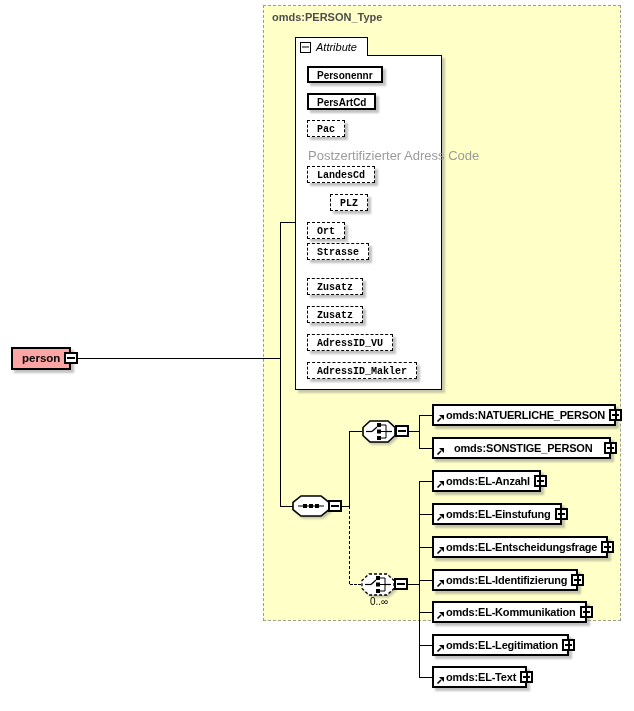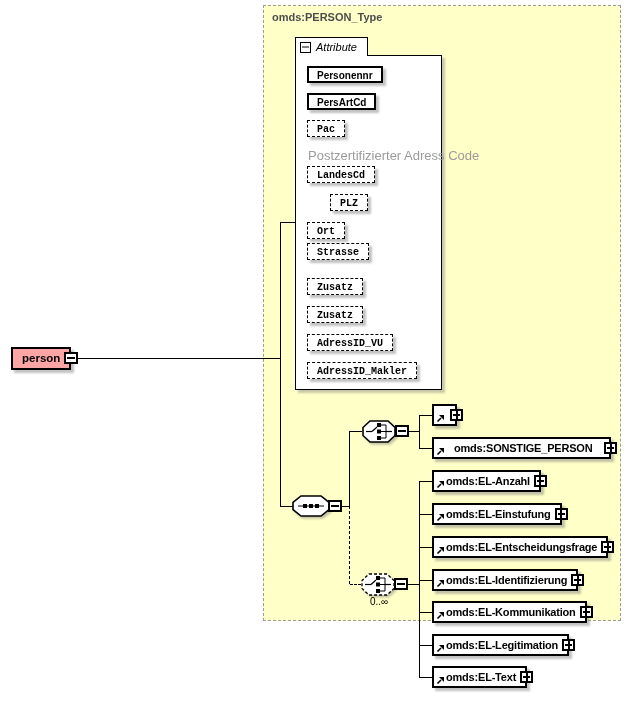--- a/index.html
+++ b/index.html
@@ -158,20 +158,21 @@
     </svg>
   </div>
   <span class="exp abs" style="left:394px;top:578px;"></span>
   <div class="occ">0..∞</div>
 
   <div class="el" style="top:404px;">
     <span class="ref"><svg width="9" height="9" viewBox="0 0 9 9">
           <path d="M1.5 7.5 L5 4" stroke="#000" stroke-width="1.6" fill="none"></path>
           <polygon points="3,1 8,1 8,6" fill="#000"></polygon>
         </svg></span>
+    <span>omds:NATUERLICHE_PERSON</span>
     <span class="exp plus"></span>
   </div>
   <div class="el" style="top:437px;gap:8px;">
     <span class="ref"><svg width="9" height="9" viewBox="0 0 9 9">
           <path d="M1.5 7.5 L5 4" stroke="#000" stroke-width="1.6" fill="none"></path>
           <polygon points="3,1 8,1 8,6" fill="#000"></polygon>
         </svg></span>
     <span>omds:SONSTIGE_PERSON</span>
     <span class="exp plus"></span>
   </div>

